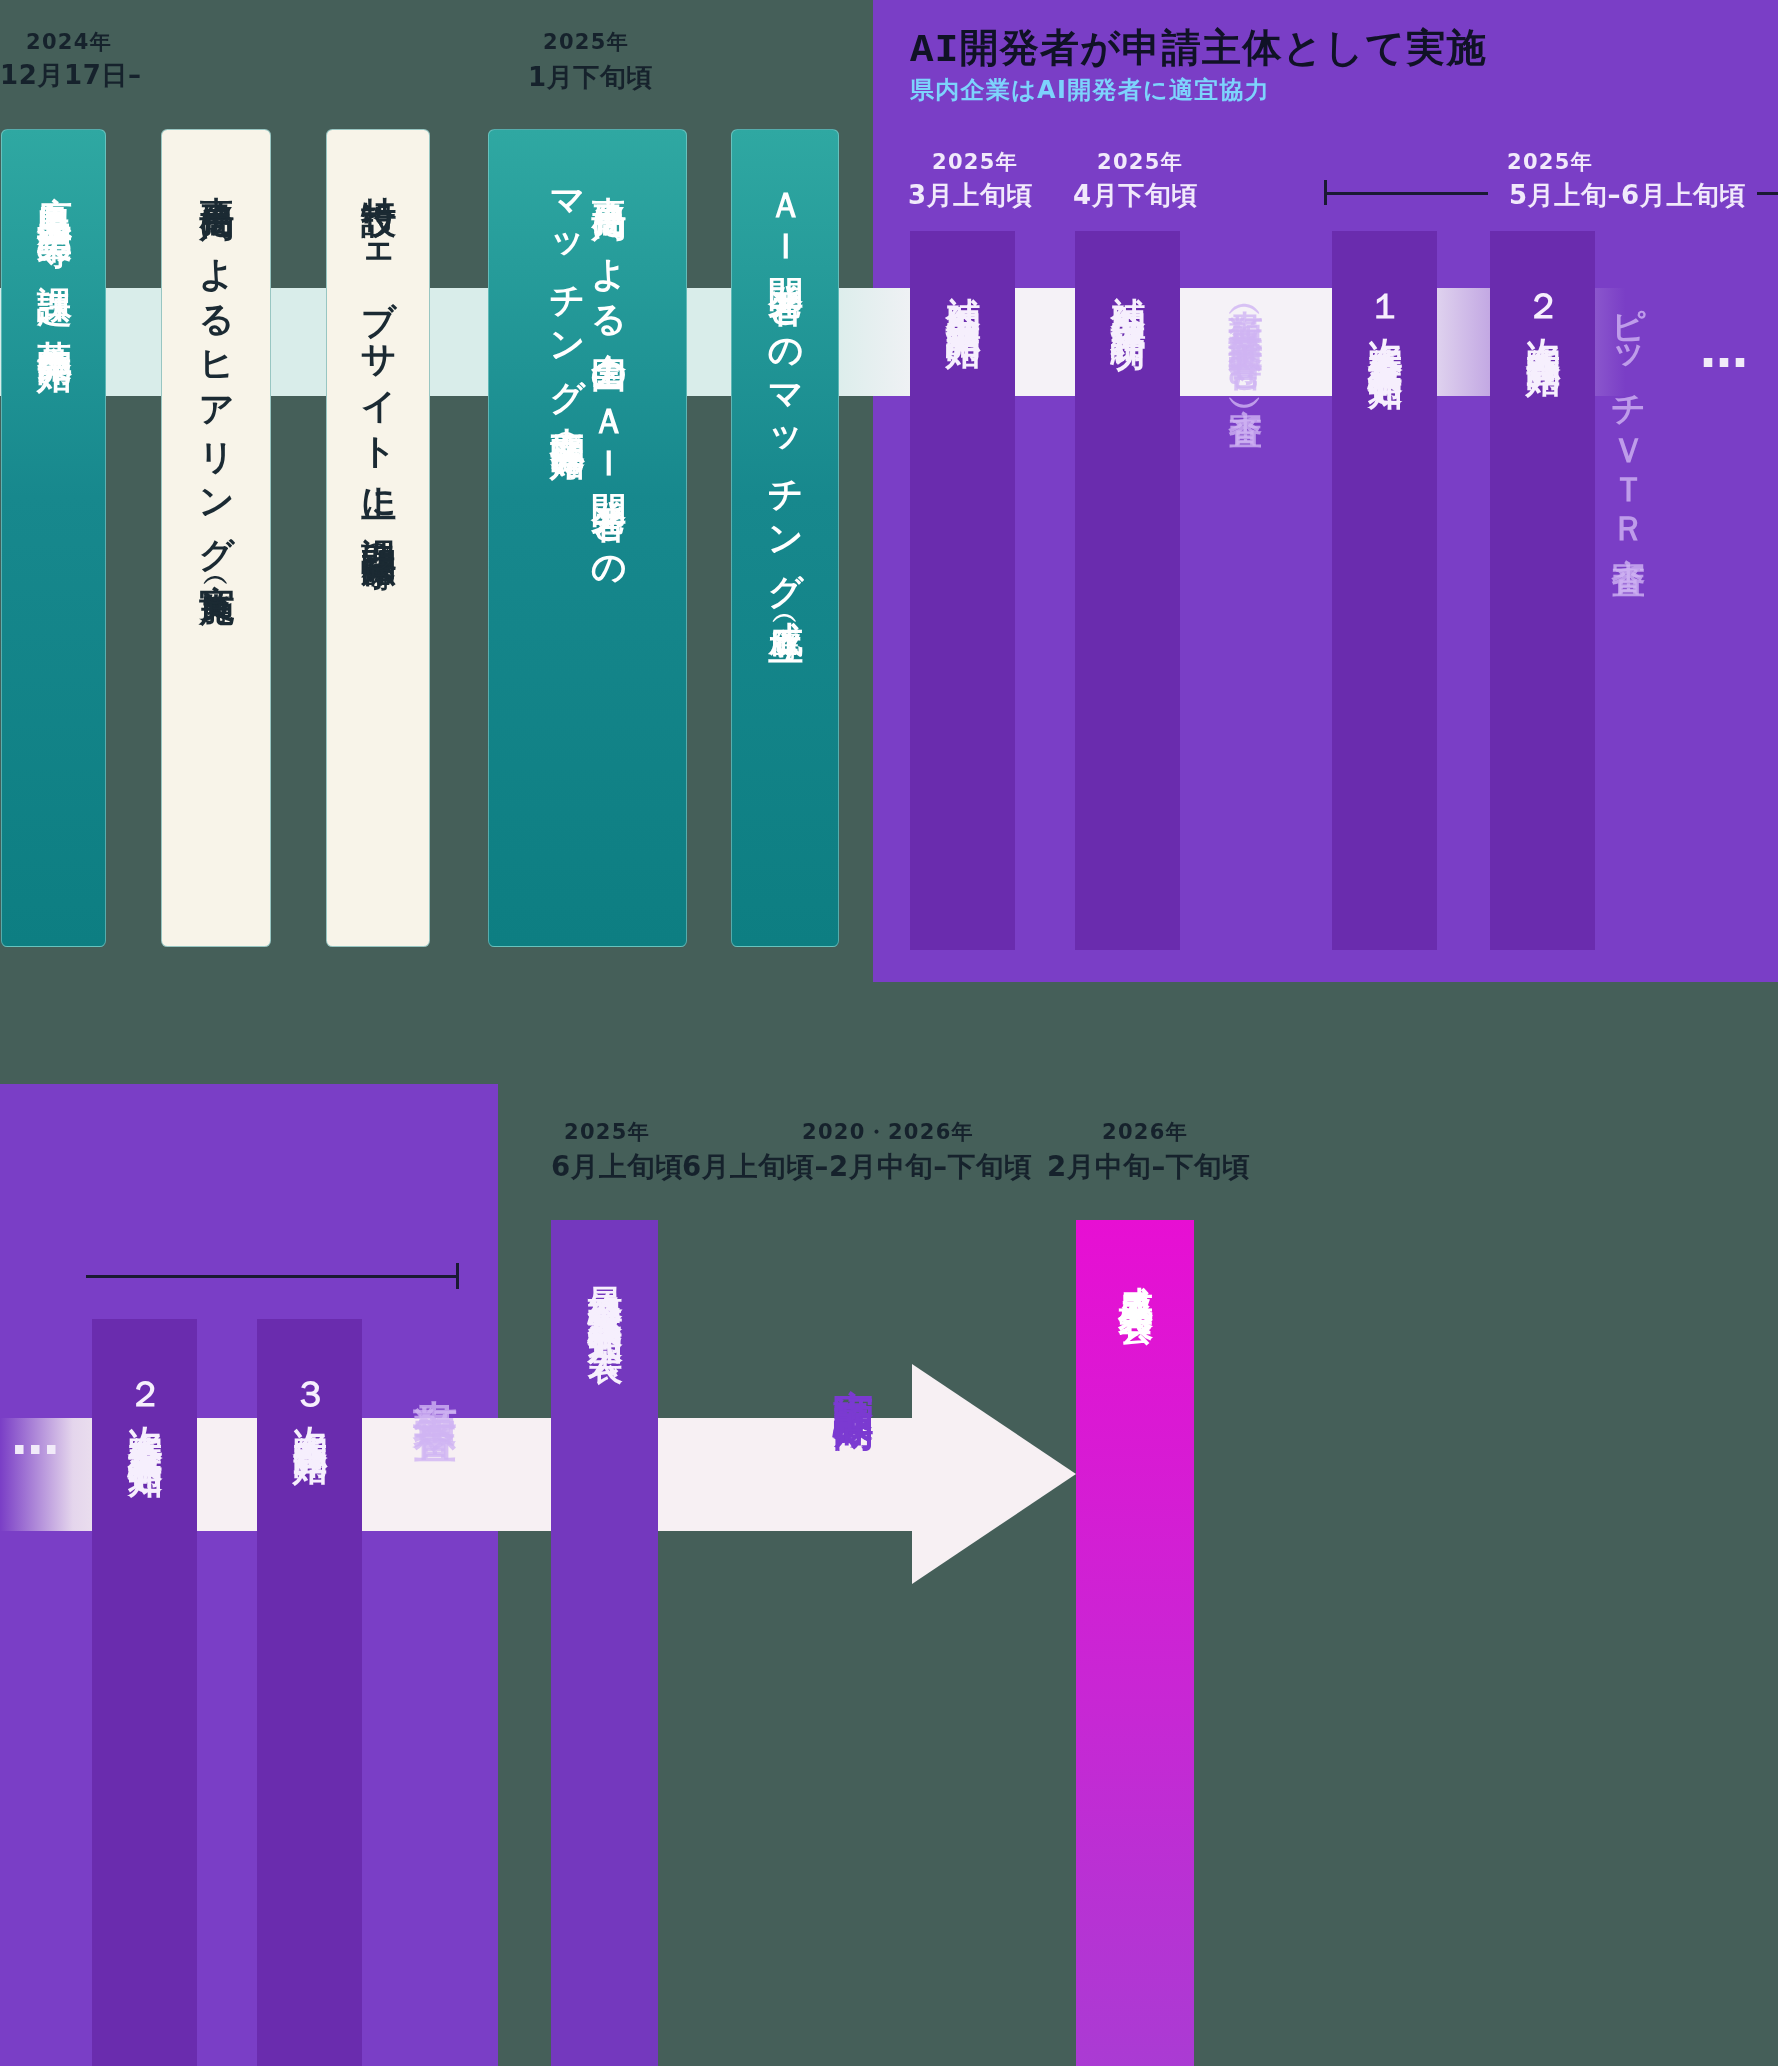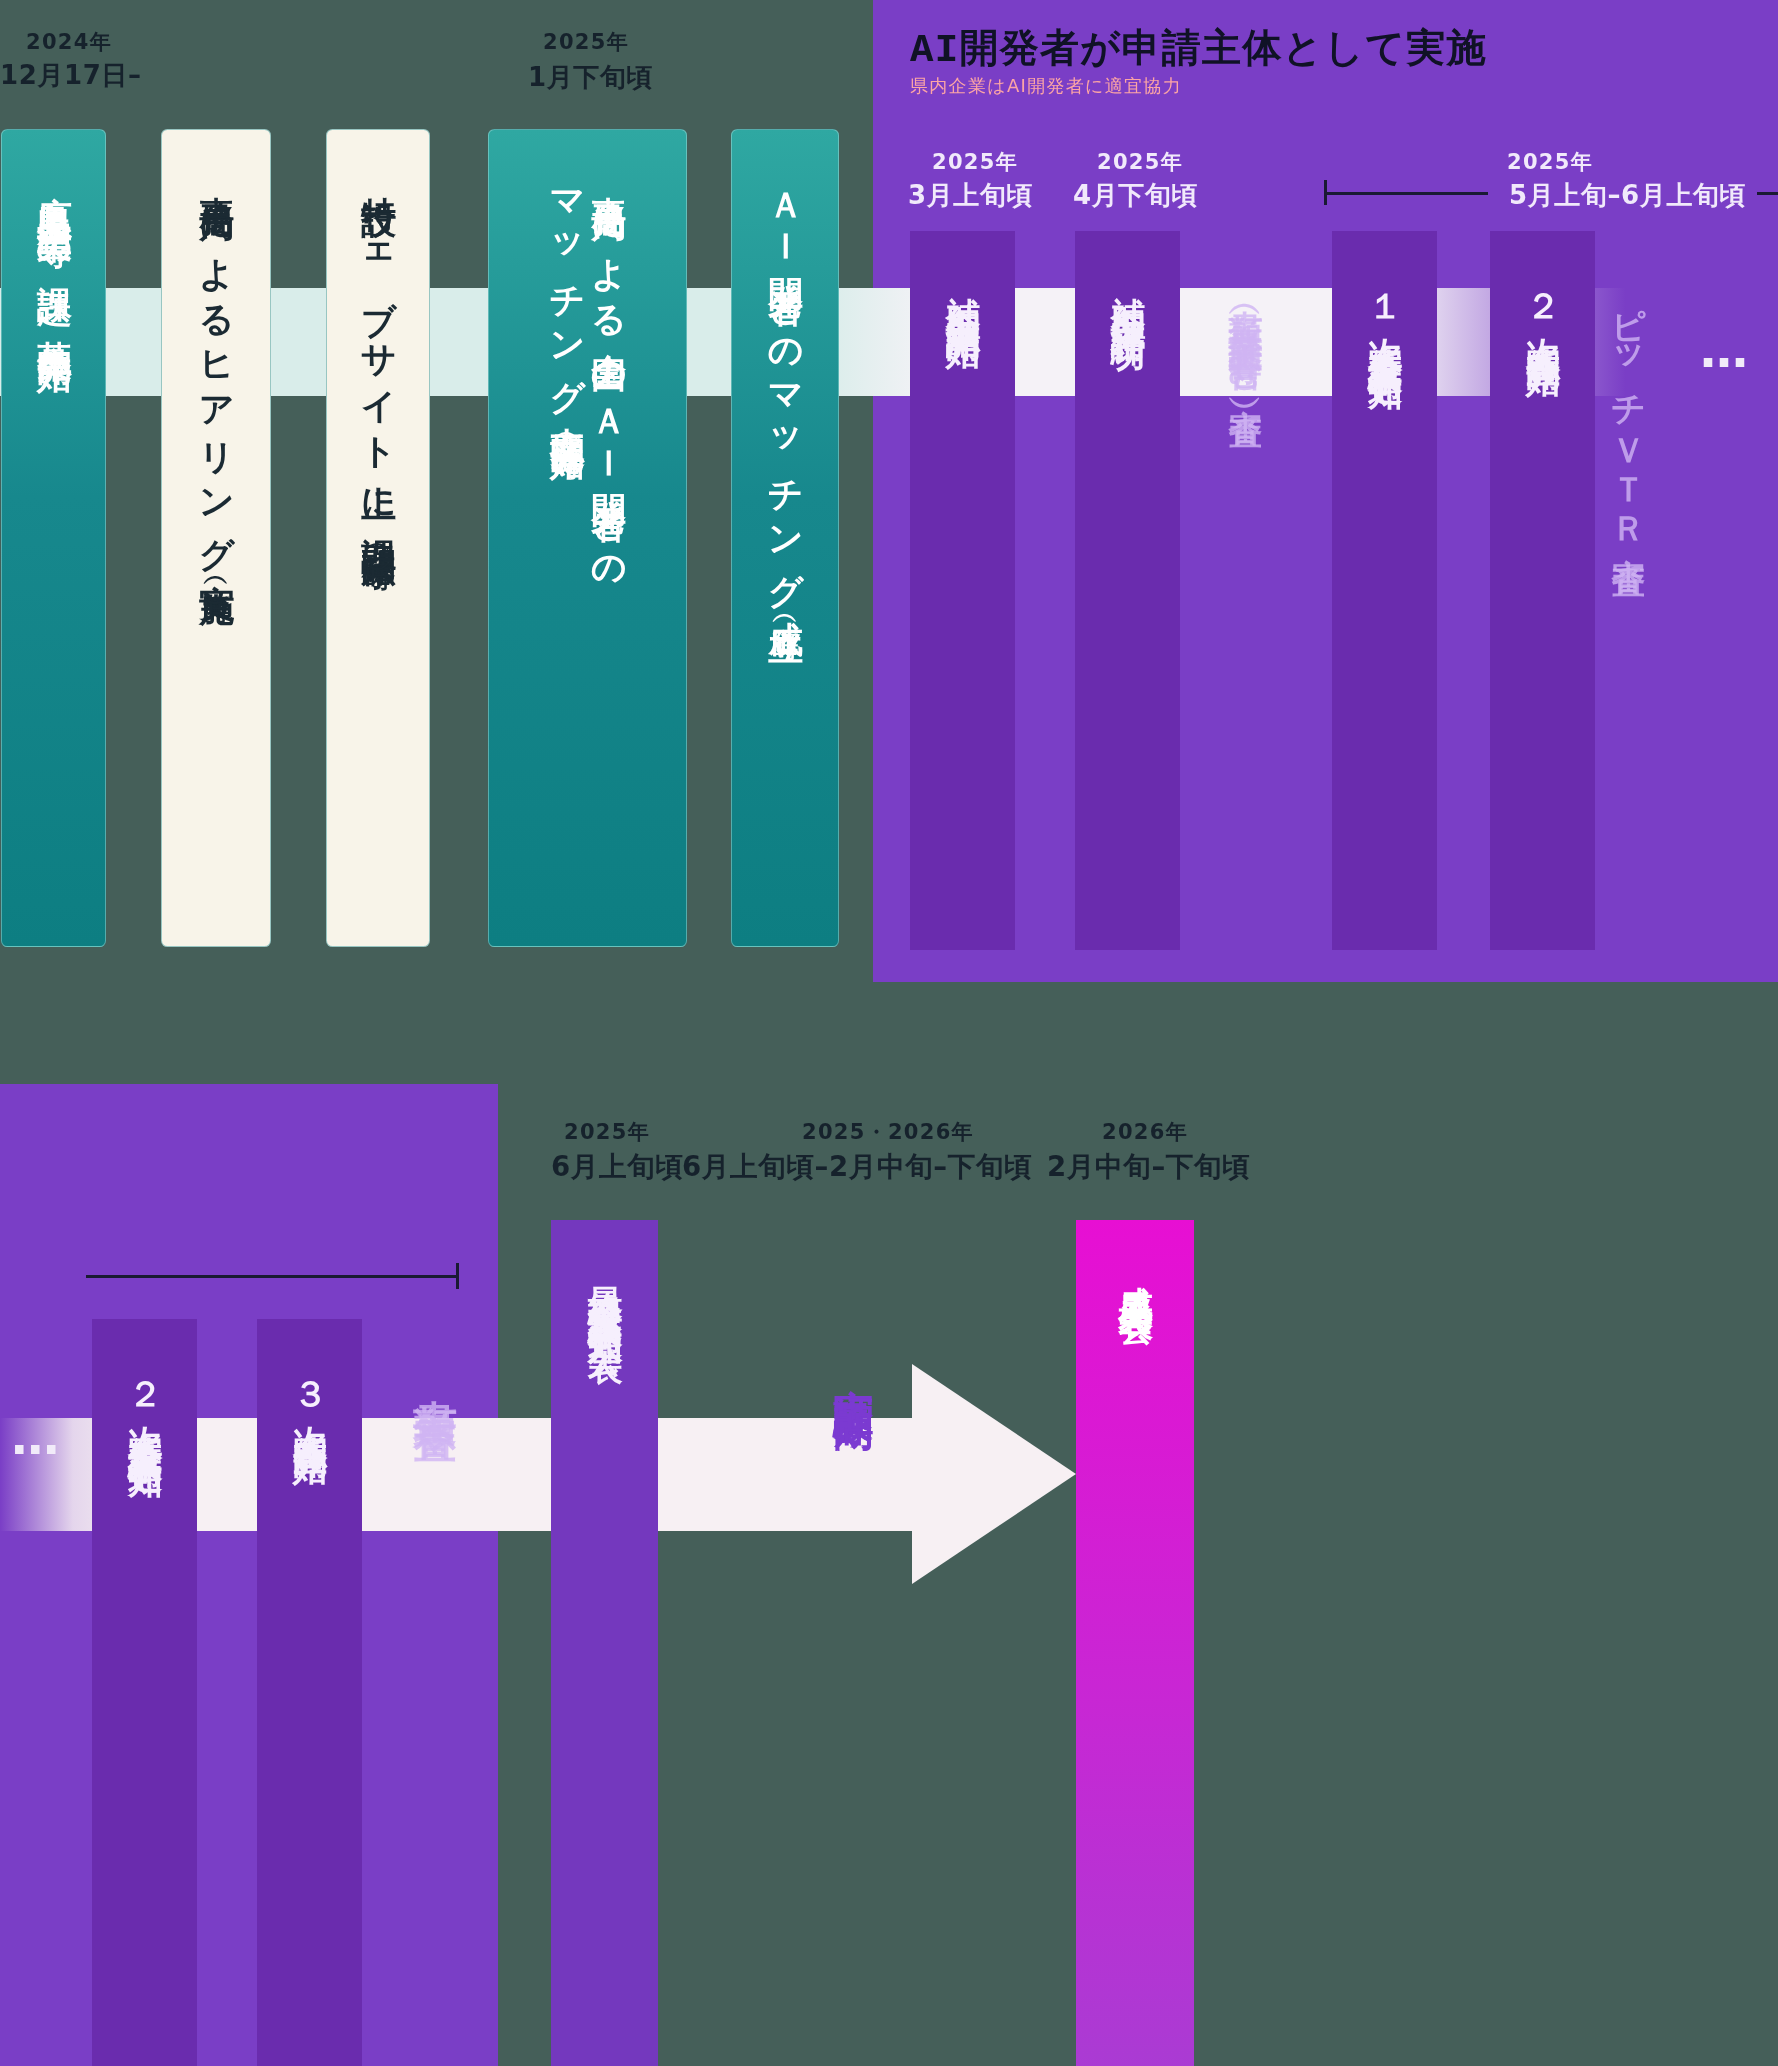--- a/index.html
+++ b/index.html
@@ -23,21 +23,21 @@
   .yr{position:absolute;z-index:5;font-size:21px;font-weight:bold;letter-spacing:1.3px;white-space:nowrap;}
   .dt{position:absolute;z-index:5;font-size:26px;font-weight:bold;letter-spacing:0.6px;white-space:nowrap;}
   .dark{color:#16222C;}
   .light{color:#F1E9FB;}
   .hline{position:absolute;z-index:5;background:#1A1A33;height:3.1px;}
   .vtick{position:absolute;z-index:5;background:#1A1A33;width:3.1px;}
   .ghost{position:absolute;z-index:3;writing-mode:vertical-rl;text-orientation:mixed;font-weight:bold;
          color:rgba(208,180,243,.8);line-height:1.15;}
   .ellipsis{position:absolute;z-index:5;font-size:48px;font-weight:bold;color:#F1EBF9;letter-spacing:2.5px;line-height:1;}
   .header-title{position:absolute;z-index:5;font-size:39px;font-weight:bold;color:#101226;letter-spacing:1.3px;white-space:nowrap;}
-  .header-sub{position:absolute;z-index:5;font-size:18px;font-weight:normal;color:#fca5a5;letter-spacing:1.3px;white-space:nowrap;}
+  .header-sub{position:absolute;z-index:5;font-size:24px;font-weight:bold;color:#7dd3fc;letter-spacing:1.3px;white-space:nowrap;}
   .jissho{position:absolute;z-index:5;writing-mode:vertical-rl;text-orientation:mixed;
           font-size:40px;font-weight:bold;color:#7B3AD1;letter-spacing:5px;line-height:1.1;}
 </style>
 </head>
 <body>
 
 <div class="stage">
 
   <div class="panel" style="left:873px;top:0;width:906px;height:982px;"></div>
   <div class="panel" style="left:0;top:1084px;width:498px;height:982px;"></div>
@@ -119,21 +119,21 @@
   <div class="hline" style="left:1757px;top:192px;width:21px;"></div>
 
   <div class="hline" style="left:86px;top:1275px;width:372px;"></div>
   <div class="vtick" style="left:456px;top:1263px;height:26px;"></div>
 
   <div class="ellipsis" style="left:1700px;top:326px;">…</div>
   <div class="ellipsis" style="left:11.3px;top:1413px;">…</div>
 
   <div class="yr dark" style="left:564px;top:1118px;">2025年</div>
   <div class="dt dark" style="left:551px;top:1148px;font-size:27.6px;">6月上旬頃</div>
-  <div class="yr dark" style="left:802px;top:1118px;">2025・2026年</div>
+  <div class="yr dark" style="left:802px;top:1118px;">2020・2026年</div>
   <div class="dt dark" style="left:682px;top:1148px;font-size:27.6px;">6月上旬頃–2月中旬–下旬頃</div>
   <div class="yr dark" style="left:1102px;top:1118px;">2026年</div>
   <div class="dt dark" style="left:1047px;top:1148px;font-size:27.6px;">2月中旬–下旬頃</div>
 
   <div class="jissho" style="left:832px;top:1357px;">実証実験期間</div>
 
 </div>
 
 
 </body></html>

